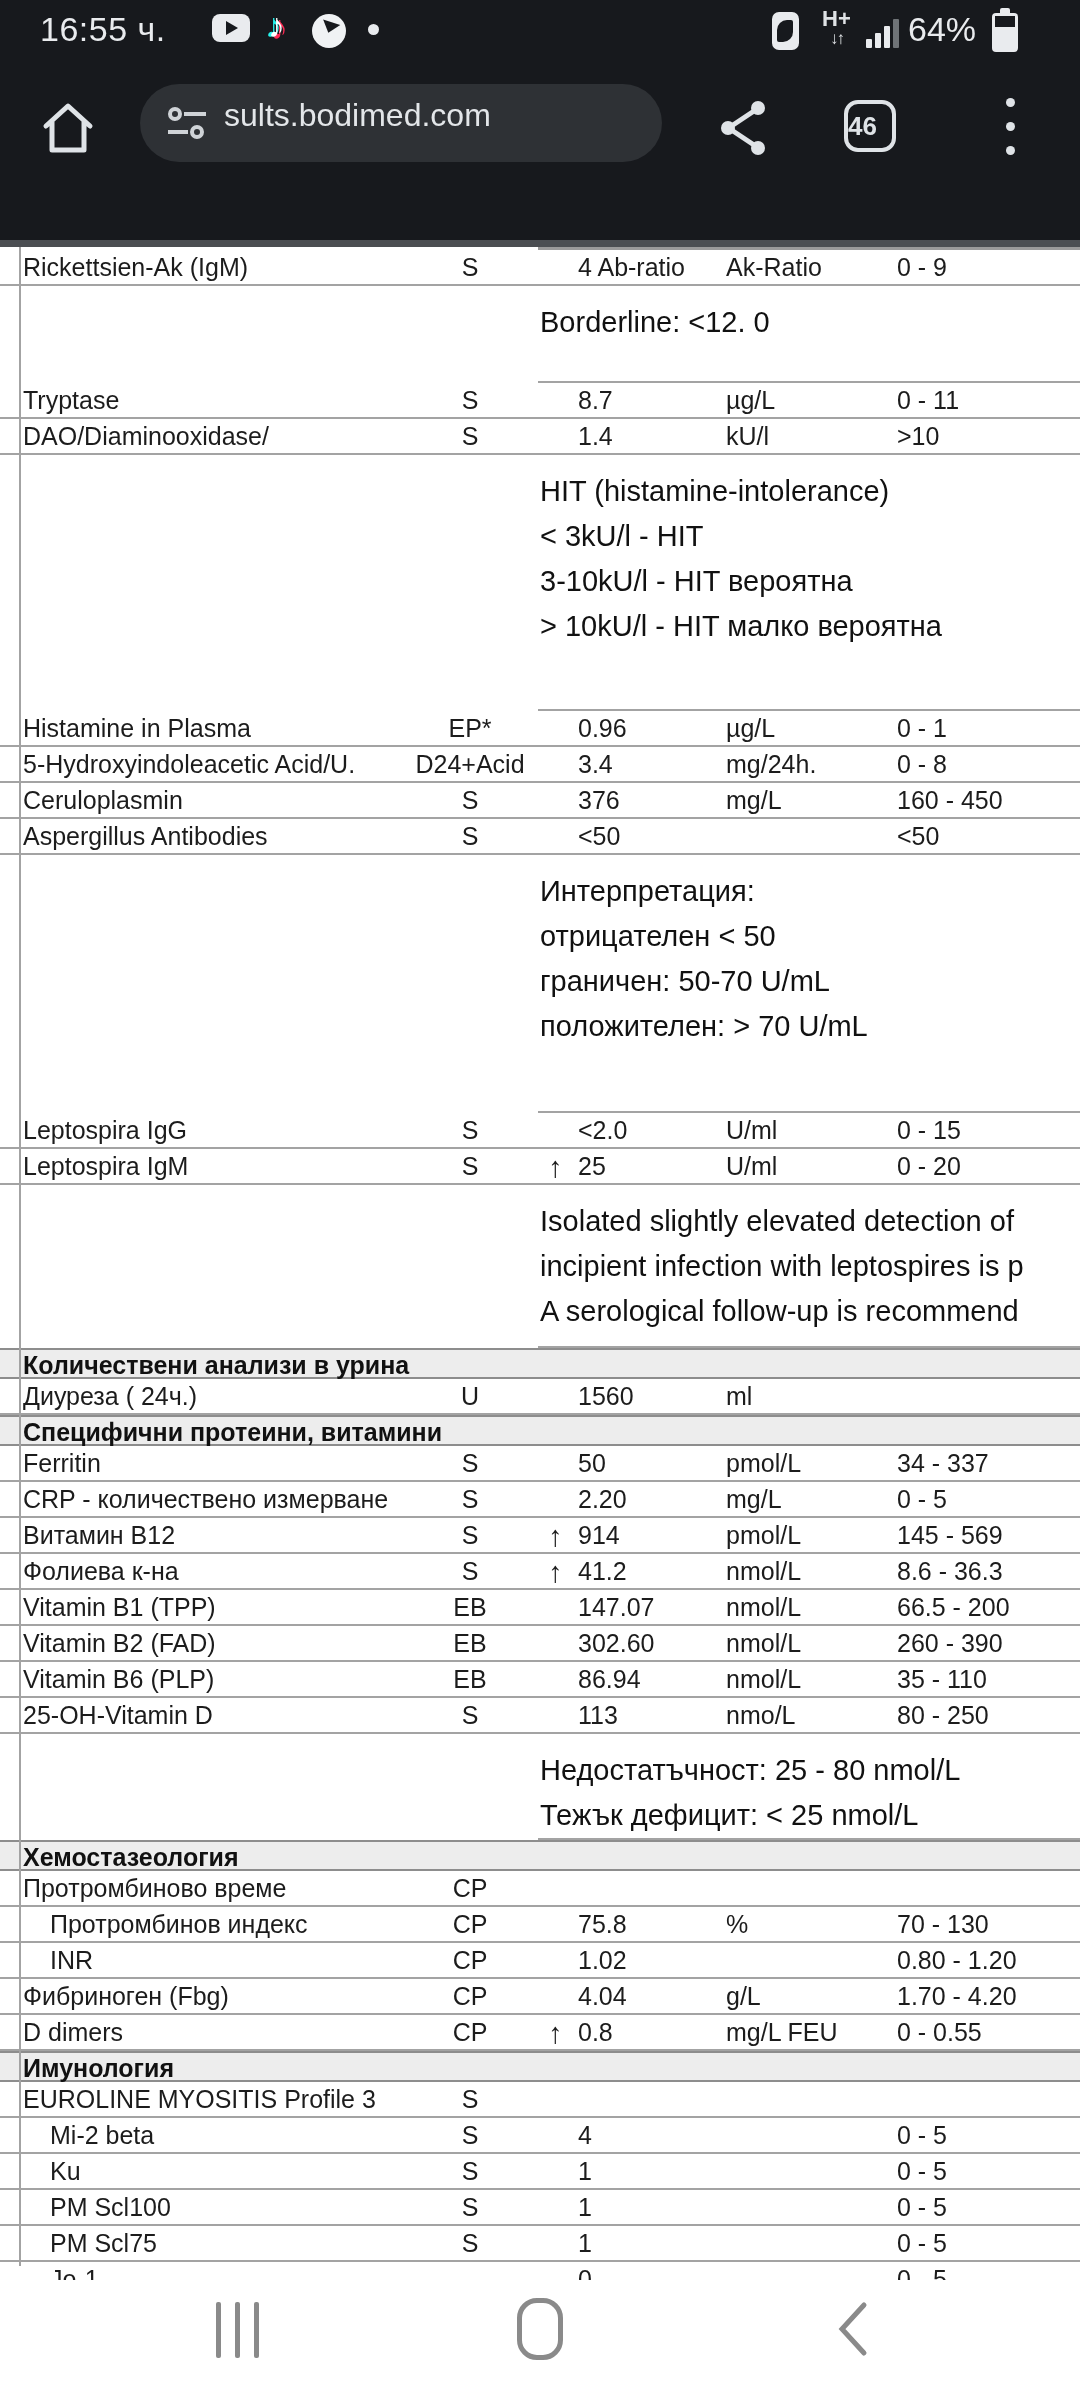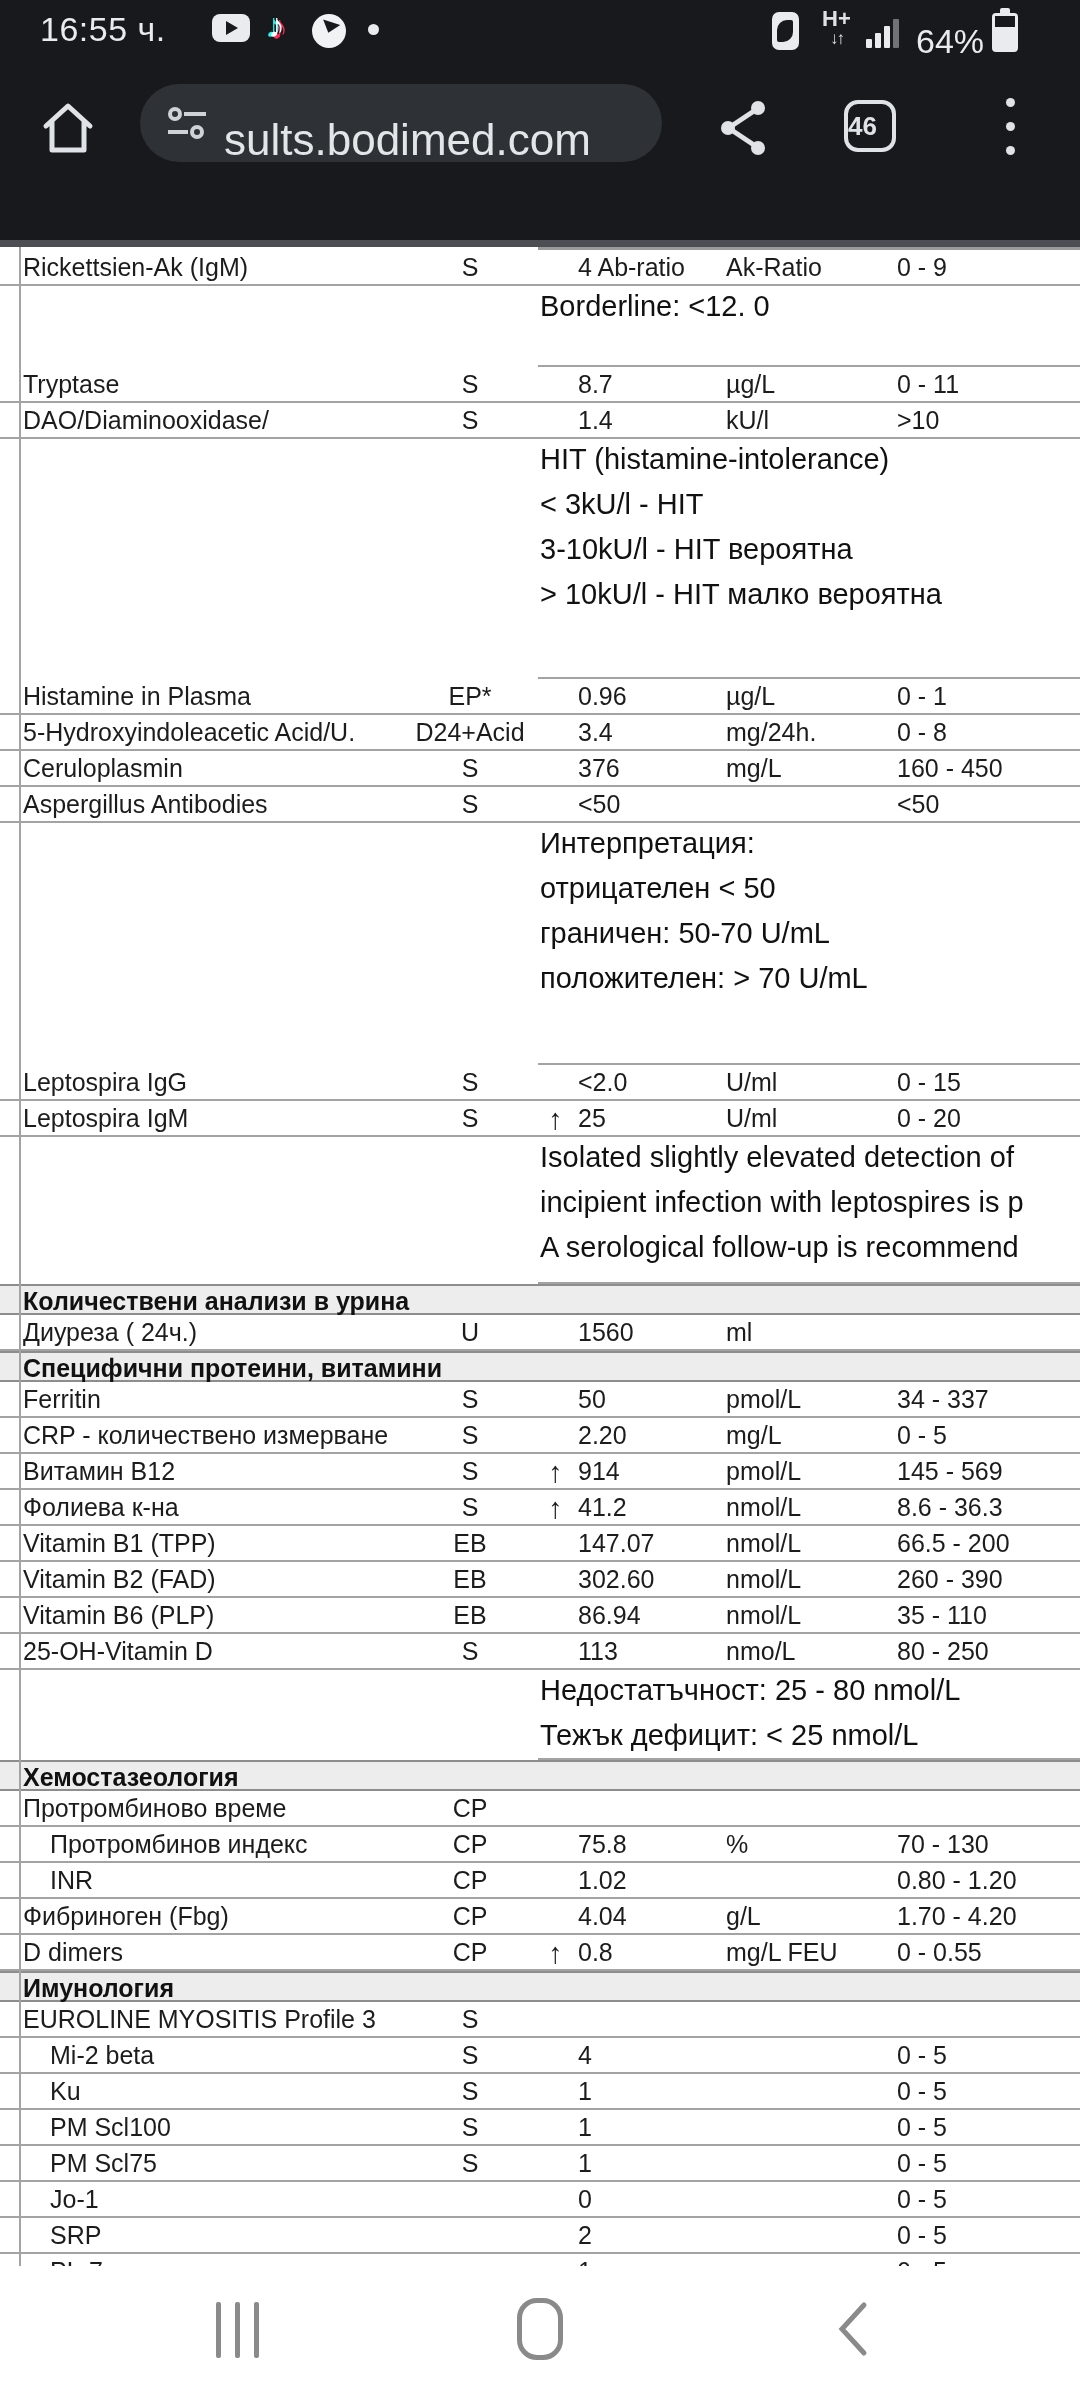--- a/index.html
+++ b/index.html
@@ -25,32 +25,32 @@
     background:#17191d;border-radius:10px 2px 10px 2px;}
   #hplus{left:822px;top:8px;color:#dfe2e5;text-align:center;line-height:1;}
   #hplus .h{font-size:22px;font-weight:bold;}
   #hplus .a{font-size:17px;letter-spacing:-2px;}
   #sig-ic{left:866px;top:18px;width:34px;height:30px;}
   #sig-ic i{position:absolute;bottom:0;width:6px;background:#e9ebee;border-radius:1px;}
   #sig-ic i:nth-child(1){left:0;height:9px;}
   #sig-ic i:nth-child(2){left:9px;height:15px;}
   #sig-ic i:nth-child(3){left:18px;height:22px;}
   #sig-ic i:nth-child(4){left:27px;height:29px;background:#6f7377;}
-  #status-batt-text{position:absolute;left:908px;top:22px;font-size:34px;color:#e9ebee;margin-left:8px;}
+  #status-batt-text{position:absolute;left:908px;top:10px;font-size:34px;color:#e9ebee;}
   #batt-ic{left:992px;top:8px;width:26px;height:44px;}
   #batt-ic .tip{position:absolute;left:8px;top:0;width:10px;height:5px;background:#e9ebee;border-radius:2px 2px 0 0;}
   #batt-ic .body{position:absolute;left:0;top:5px;width:26px;height:39px;background:#e9ebee;border-radius:4px;}
   #batt-ic .gap{position:absolute;left:3px;top:8px;width:20px;height:11px;background:#17191d;}
 
   #toolbar{position:absolute;left:0;top:62px;width:1080px;height:178px;}
   #home-btn{position:absolute;left:38px;top:36px;width:60px;height:60px;}
   #url-pill{position:absolute;left:140px;top:22px;width:522px;height:78px;background:#2e3135;
     border-radius:39px;overflow:hidden;}
   #tune-ic{position:absolute;left:26px;top:21px;width:42px;height:36px;}
-  #url-text{position:absolute;left:84px;top:31px;font-size:44px;color:#e3e6e9;white-space:nowrap;}
+  #url-text{position:absolute;left:84px;top:13px;font-size:32px;color:#e3e6e9;white-space:nowrap;}
   #share-btn{position:absolute;left:716px;top:36px;width:56px;height:60px;}
   #tabs-btn{position:absolute;left:844px;top:38px;width:52px;height:52px;border:4px solid #dfe3e7;
     border-radius:14px;box-sizing:border-box;color:#dfe3e7;font-size:26px;font-weight:bold;
     line-height:44px;}
   #menu-btn{position:absolute;left:996px;top:34px;width:30px;height:66px;}
   #menu-btn i{position:absolute;left:10px;width:9px;height:9px;border-radius:50%;background:#dfe3e7;}
   #menu-btn i:nth-child(1){top:2px;} #menu-btn i:nth-child(2){top:26px;} #menu-btn i:nth-child(3){top:50px;}
   #chrome-divider{position:absolute;left:0;top:240px;width:1080px;height:7px;background:#4b4e52;}
 
   
@@ -62,21 +62,21 @@
     font-size:25px;color:#1c1c1c;}
   .lrow .nm{position:absolute;left:23px;top:3px;white-space:nowrap;}
   .lrow.ind .nm{left:50px;}
   .lrow .tp{position:absolute;left:398px;top:3px;width:144px;text-align:center;}
   .lrow .vl{position:absolute;left:548px;top:3px;width:170px;white-space:nowrap;}
   .lrow .vl .up{display:inline-block;width:30px;font-size:29px;font-weight:600;line-height:1;
     vertical-align:-2px;letter-spacing:0;}
   .lrow .vl .noup{display:inline-block;width:30px;}
   .lrow .un{position:absolute;left:726px;top:3px;width:148px;text-align:left;white-space:nowrap;}
   .lrow .rg{position:absolute;left:897px;top:3px;white-space:nowrap;}
-  .crow{position:relative;width:1080px;overflow:hidden;font-size:29px;color:#111;}
+  .crow{position:relative;width:1080px;overflow:hidden;font-size:29px;color:#111;margin-top:16px;}
   .crow .cl{position:absolute;left:540px;white-space:nowrap;}
   .crow .pb{position:absolute;left:538px;right:0;bottom:0;height:2px;background:#a3a3a3;}
   .sect{position:relative;width:1080px;height:31px;background:#ededed;border-top:2px solid #8d8d8d;
     border-bottom:2px solid #8d8d8d;box-sizing:border-box;font-size:25px;font-weight:bold;color:#111;}
   .sect span{position:absolute;left:23px;top:1px;}
   .sliver{position:relative;width:1080px;height:12px;overflow:hidden;}
 
   
   #navbar{position:absolute;left:0;top:2280px;width:1080px;height:120px;background:#ffffff;}
   #nav-recents{position:absolute;left:216px;top:22px;width:46px;height:56px;}

